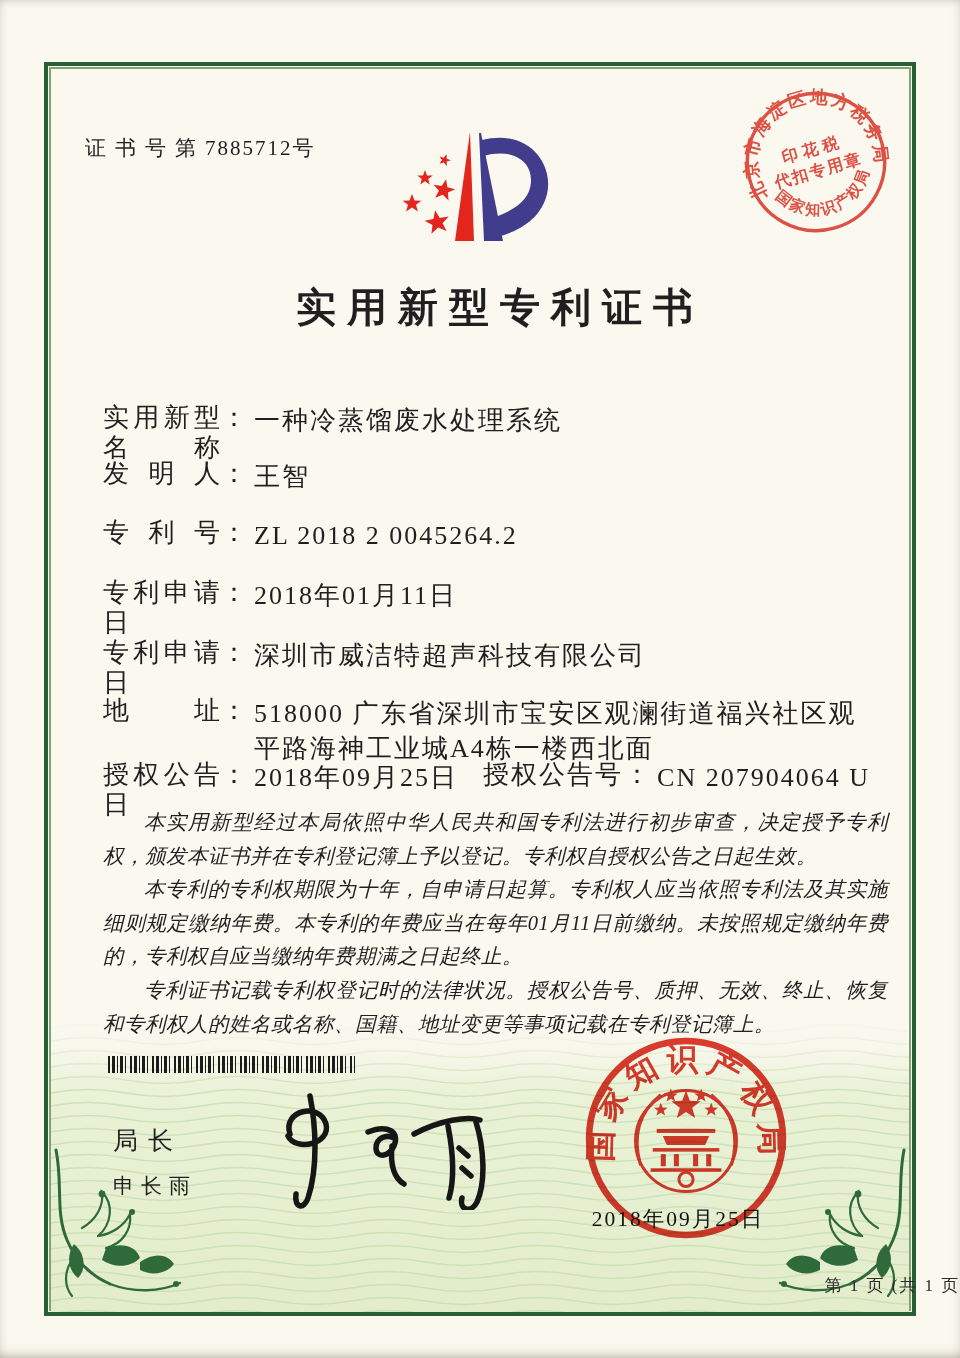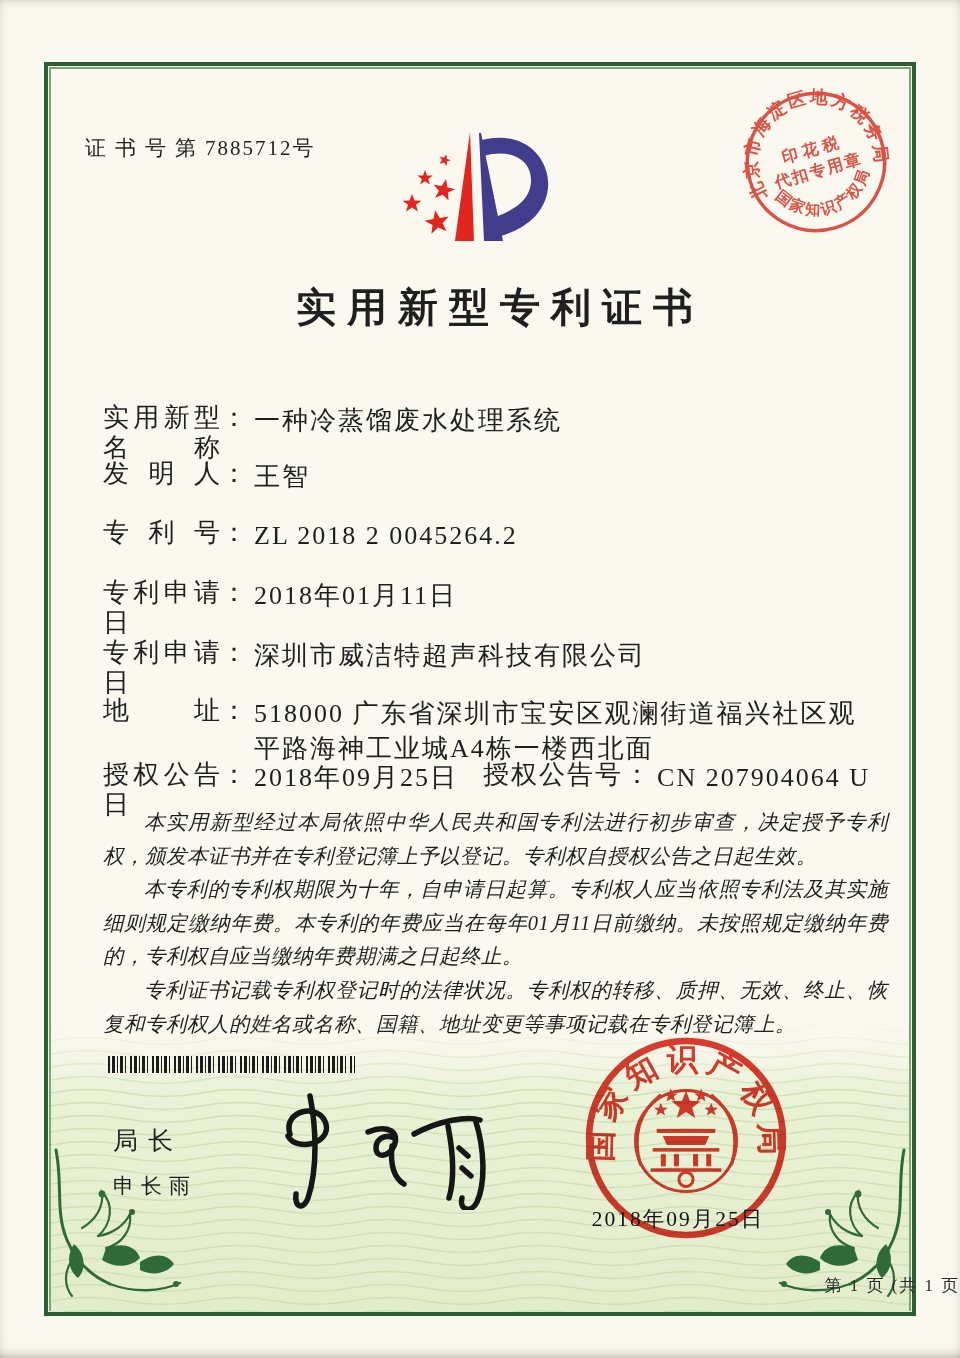--- a/index.html
+++ b/index.html
@@ -191,21 +191,21 @@
       <span class="colon">：</span>
       <span class="fvalue nf">2018年09月25日</span>
     <span class="glabel">授权公告号</span>
       <span class="colon">：</span>
       <span class="fvalue nf">CN 207904064 U</span>
   </div>
 
   <div class="paras">
     <p>本实用新型经过本局依照中华人民共和国专利法进行初步审查，决定授予专利权，颁发本证书并在专利登记簿上予以登记。专利权自授权公告之日起生效。</p>
     <p>本专利的专利权期限为十年，自申请日起算。专利权人应当依照专利法及其实施细则规定缴纳年费。本专利的年费应当在每年01月11日前缴纳。未按照规定缴纳年费的，专利权自应当缴纳年费期满之日起终止。</p>
-    <p>专利证书记载专利权登记时的法律状况。专利权的转移、质押、无效、终止、恢复和专利权人的姓名或名称、国籍、地址变更等事项记载在专利登记簿上。</p>
+    <p>专利证书记载专利权登记时的法律状况。授权公告号、质押、无效、终止、恢复和专利权人的姓名或名称、国籍、地址变更等事项记载在专利登记簿上。</p>
   </div>
 
   <div class="barcode"></div>
 
   <div class="dtitle">局长</div>
   <div class="dname">申长雨</div>
 
   <svg class="signature" width="232" height="122" viewBox="0 0 232 122">
     <g stroke="#161616" stroke-width="5.5" fill="none" stroke-linecap="round" stroke-linejoin="round">
       <path d="M34,46 C26,22 64,14 70,36 C75,56 40,64 32,48"></path>

